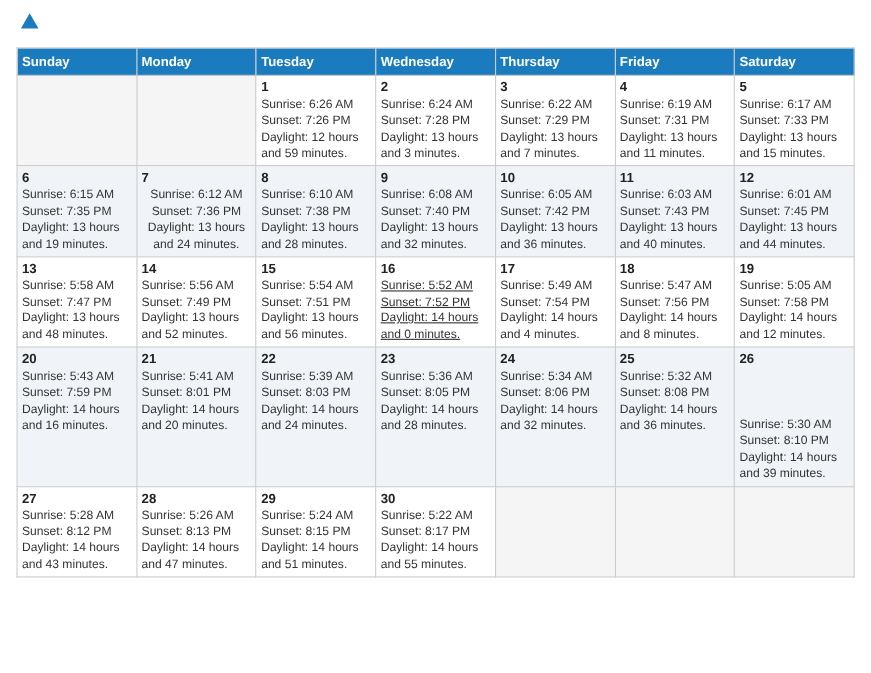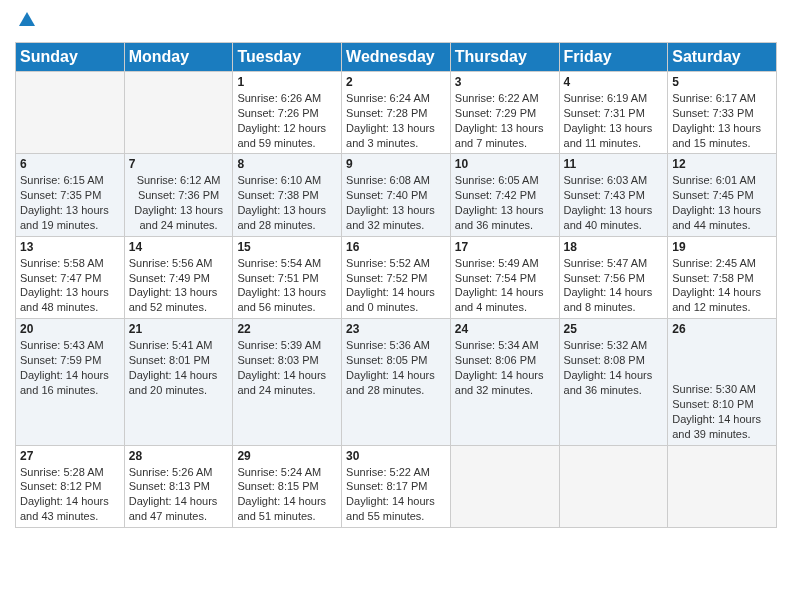--- a/index.html
+++ b/index.html
@@ -50,21 +50,21 @@
       font-size: 14px;
       color: #444;
     }
     .calendar {
       width: 100%;
       border-collapse: collapse;
     }
     .calendar th {
       background: #1a7cbf;
       color: #fff;
-      font-size: 16px;
+      font-size: 12px;
       font-weight: bold;
       padding: 5px 4px;
       border: 1px solid #ccc;
       text-align: left;
     }
     .calendar td {
       vertical-align: top;
       border: 1px solid #ccc;
       padding: 3px 4px;
       width: 108px;
@@ -232,42 +232,42 @@
         </td>
         <td>
           <span class="day-number">15</span>
           <div class="cell-text" style="white-space: pre-line;">Sunrise: 5:54 AM
 Sunset: 7:51 PM
 Daylight: 13 hours
 and 56 minutes.</div>
         </td>
         <td>
           <span class="day-number">16</span>
-          <div class="cell-text" style="white-space: pre-line;">Sunrise: 5:52 AM
+          <div class="cell-text" style="white-space: pre-line; text-decoration: underline;">Sunrise: 5:52 AM
 Sunset: 7:52 PM
 Daylight: 14 hours
 and 0 minutes.</div>
         </td>
         <td>
           <span class="day-number">17</span>
           <div class="cell-text" style="white-space: pre-line;">Sunrise: 5:49 AM
 Sunset: 7:54 PM
 Daylight: 14 hours
 and 4 minutes.</div>
         </td>
         <td>
           <span class="day-number">18</span>
           <div class="cell-text" style="white-space: pre-line;">Sunrise: 5:47 AM
 Sunset: 7:56 PM
 Daylight: 14 hours
 and 8 minutes.</div>
         </td>
         <td>
           <span class="day-number">19</span>
-          <div class="cell-text" style="white-space: pre-line;">Sunrise: 2:45 AM
+          <div class="cell-text" style="white-space: pre-line;">Sunrise: 5:05 AM
 Sunset: 7:58 PM
 Daylight: 14 hours
 and 12 minutes.</div>
         </td>
       </tr>
       <tr class="row-shaded">
         <td>
           <span class="day-number">20</span>
           <div class="cell-text" style="white-space: pre-line;">Sunrise: 5:43 AM
 Sunset: 7:59 PM

